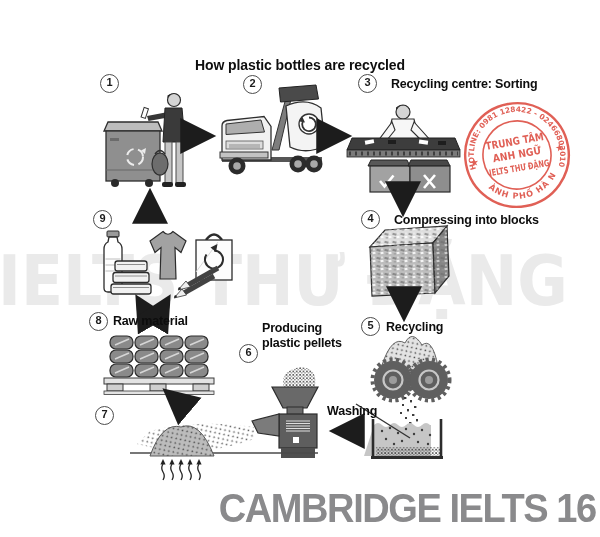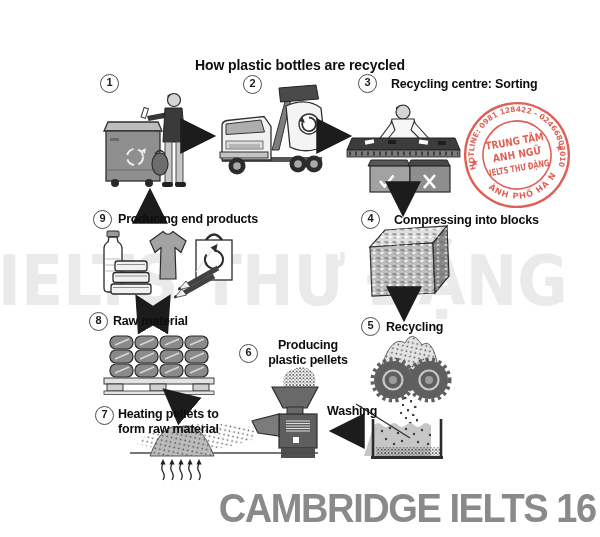--- a/index.html
+++ b/index.html
@@ -305,24 +305,22 @@
   <div class="stepnum" style="left:361px;top:210px;">4</div>
   <div class="stepnum" style="left:361px;top:317px;">5</div>
   <div class="stepnum" style="left:239px;top:344px;">6</div>
   <div class="stepnum" style="left:95px;top:406px;">7</div>
   <div class="stepnum" style="left:89px;top:312px;">8</div>
   <div class="stepnum" style="left:93px;top:210px;">9</div>
 
   <div class="txt lbl" style="left:394px;top:213px;">Compressing into blocks</div>
   <div class="txt lbl" style="left:391px;top:77px;">Recycling centre: Sorting</div>
   <div class="txt lbl" style="left:386px;top:320px;">Recycling</div>
-  <div class="txt lbl" style="left:262px;top:338px;width:92px;text-align:center;">Producing plastic pellets</div>
-  <div class="txt lbl" style="left:118px;top:407px;width:110px;">Heating pellets to form raw material</div>
+  <div class="txt lbl" style="left:262px;top:321px;width:92px;">Producing plastic pellets</div>
   <div class="txt lbl" style="left:113px;top:314px;">Raw material</div>
-  <div class="txt lbl" style="left:118px;top:212px;">Producing end products</div>
   <div class="txt lbl" style="left:327px;top:404px;">Washing</div>
 
   <div id="stamp">
     <svg width="130" height="130" viewBox="0 0 128 128" style="font-family:'DejaVu Sans',sans-serif;">
       <defs>
         <path id="arcTop" d="M25.5,82 A42.5,42.5 0 1 1 102.5,82"></path>
         <path id="arcBottom" d="M28.8,88.7 A43,43 0 0 0 99.2,88.7"></path>
       </defs>
       <g fill="#dd4f44" stroke="none">
         <circle cx="64" cy="64" r="51" fill="none" stroke="#dd4f44" stroke-width="2.4"></circle>

